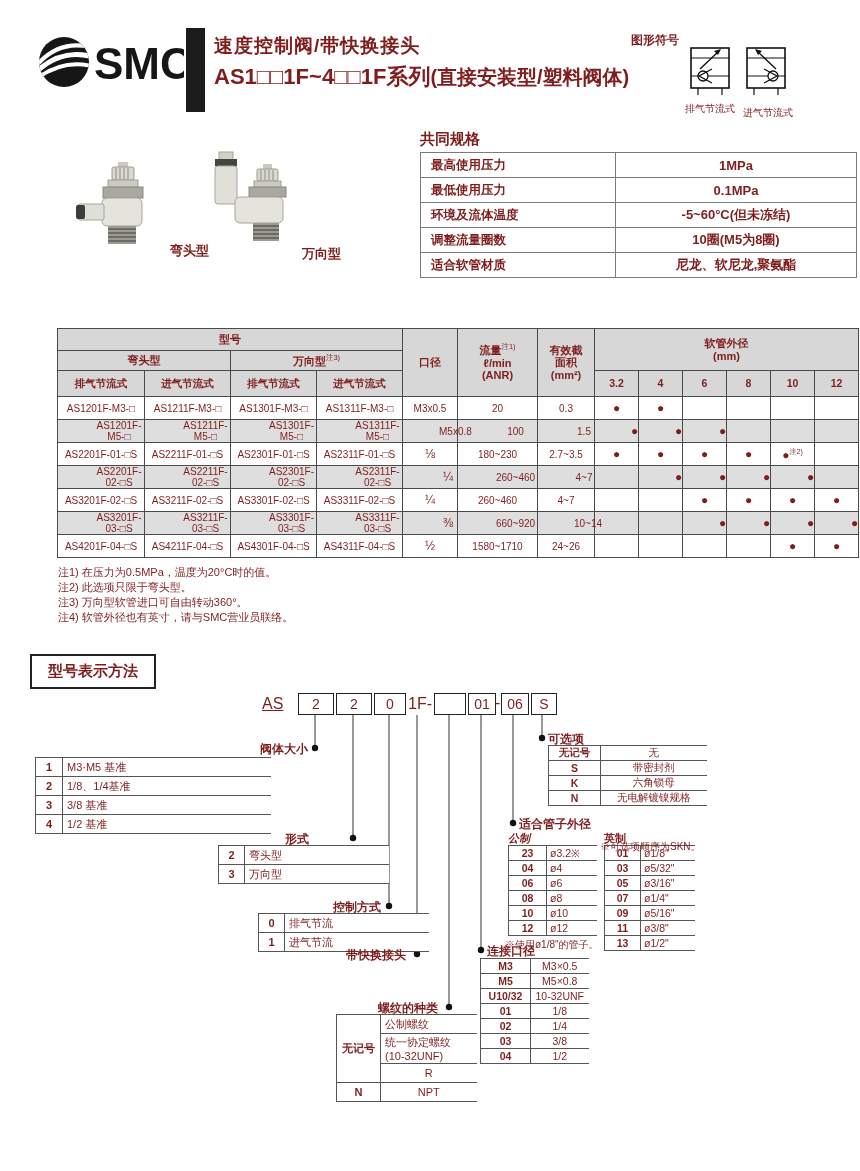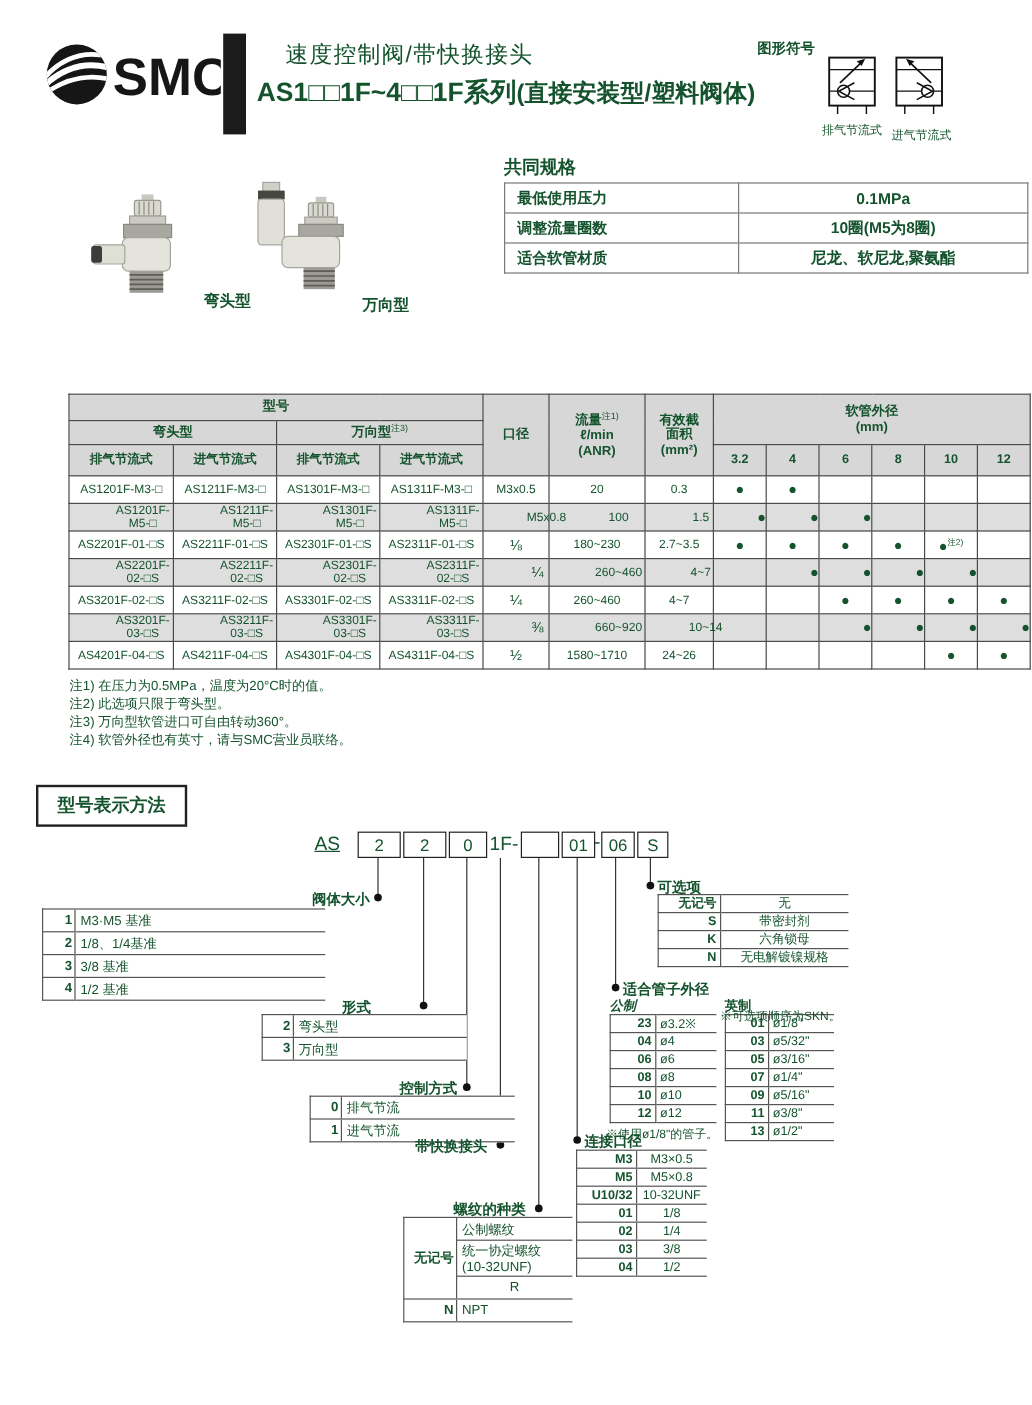--- a/index.html
+++ b/index.html
@@ -1,22 +1,22 @@
 <!DOCTYPE html>
 <html><head>
 <meta charset="utf-8">
 <style>
   html,body{margin:0;padding:0;background:#ffffff;}
   .page{position:relative;width:860px;height:1171px;background:#ffffff;
-        font-family:"Liberation Sans",sans-serif;color:#14532d;overflow:hidden;}
+        font-family:"Liberation Sans",sans-serif;color:#7f1d1d;overflow:hidden;}
   .abs{position:absolute;}
 
   
   .hbar{background:#1b1b1b;}
-  .title1{font-size:19px;font-weight:normal;letter-spacing:1px;margin-left:24px;}
+  .title1{font-size:19px;font-weight:bold;letter-spacing:1px;}
   .title2-main{font-size:22px;font-weight:bold;}
   .title2-paren{font-size:20px;font-weight:bold;}
   .symlabel{font-size:12px;font-weight:bold;}
   .symcap{font-size:10px;text-align:center;width:64px;}
 
   
   .spec-title{font-size:15px;font-weight:bold;}
   .spec-table{border-collapse:collapse;table-layout:fixed;width:436px;}
   .spec-table td{border:1px solid #7a7a7a;height:22px;font-size:12.5px;font-weight:bold;}
   .spec-table td.lab{text-align:left;padding-left:10px;}
@@ -42,21 +42,21 @@
   .code-txt{font-size:16px;}
   .code-box{border:1.5px solid #222;height:20px;line-height:20px;text-align:center;
             font-size:14px;background:#fff;display:block;}
   .dz-label{font-size:12px;font-weight:bold;white-space:nowrap;}
   .dz-sublabel{font-size:11px;font-weight:bold;}
   .dz-foot{font-size:10px;white-space:nowrap;}
 
   .mini{border-collapse:collapse;table-layout:fixed;background:#fff;}
   .mini td{border:1px solid #555;border-right:none;box-sizing:border-box;
            font-size:11px;padding:1px 4px;height:19px;text-align:left;}
-  .mini td.code{font-weight:bold;text-align:right;padding:1px 2px;}
+  .mini td.code{font-weight:bold;text-align:center;padding:1px 2px;}
   .mini.small td{font-size:10.5px;height:15px;padding:0 3px;}
   .mini.small td.vctr{text-align:center;}
   .connectors{position:absolute;left:0;top:0;pointer-events:none;}
 
   .footer-page{font-size:13px;text-align:center;width:100%;}
 </style>
 </head>
 <body>
 
 <div class="page">
@@ -137,23 +137,31 @@
   <div class="abs" style="left:170px;top:242px;font-size:13px;font-weight:bold;">弯头型</div>
   <div class="abs" style="left:302px;top:245px;font-size:13px;font-weight:bold;">万向型</div>
 
   <div class="abs spec-title" style="left:420px;top:130px;">共同规格</div>
   <table class="spec-table abs" style="left:420px;top:152px;">
     <colgroup>
         <col style="width:195px">
         <col style="width:241px">
       </colgroup>
     <tbody>
+        <tr>
+      <td class="lab">最高使用压力</td>
+      <td class="val">1MPa</td>
+        </tr>
     <tr>
       <td class="lab">最低使用压力</td>
       <td class="val">0.1MPa</td>
+        </tr>
+    <tr>
+      <td class="lab">环境及流体温度</td>
+      <td class="val">-5~60°C(但未冻结)</td>
         </tr>
     <tr>
       <td class="lab">调整流量圈数</td>
       <td class="val">10圈(M5为8圈)</td>
         </tr>
     <tr>
       <td class="lab">适合软管材质</td>
       <td class="val">尼龙、软尼龙,聚氨酯</td>
         </tr>
   </tbody>
@@ -441,21 +449,21 @@
         <td>公制螺纹</td>
         </tr>
     <tr style="height:30px;">
           <td><span>统一协定螺纹</span><br><span>(10-32UNF)</span></td>
         </tr>
     <tr style="height:17px;">
           <td style="text-align:center;">R</td>
         </tr>
     <tr style="height:17px;">
           <td class="code">N</td>
-        <td style="margin-left:11px;">NPT</td>
+        <td style="text-align:center;margin-left:11px;">NPT</td>
         </tr>
   </tbody>
     </table>
 
   <div class="abs dz-label" style="left:487px;top:943px;">连接口径</div>
   <table class="mini small abs" style="left:480px;top:958px;">
     <colgroup>
         <col style="width:50px">
         <col style="width:58px">
       </colgroup>

